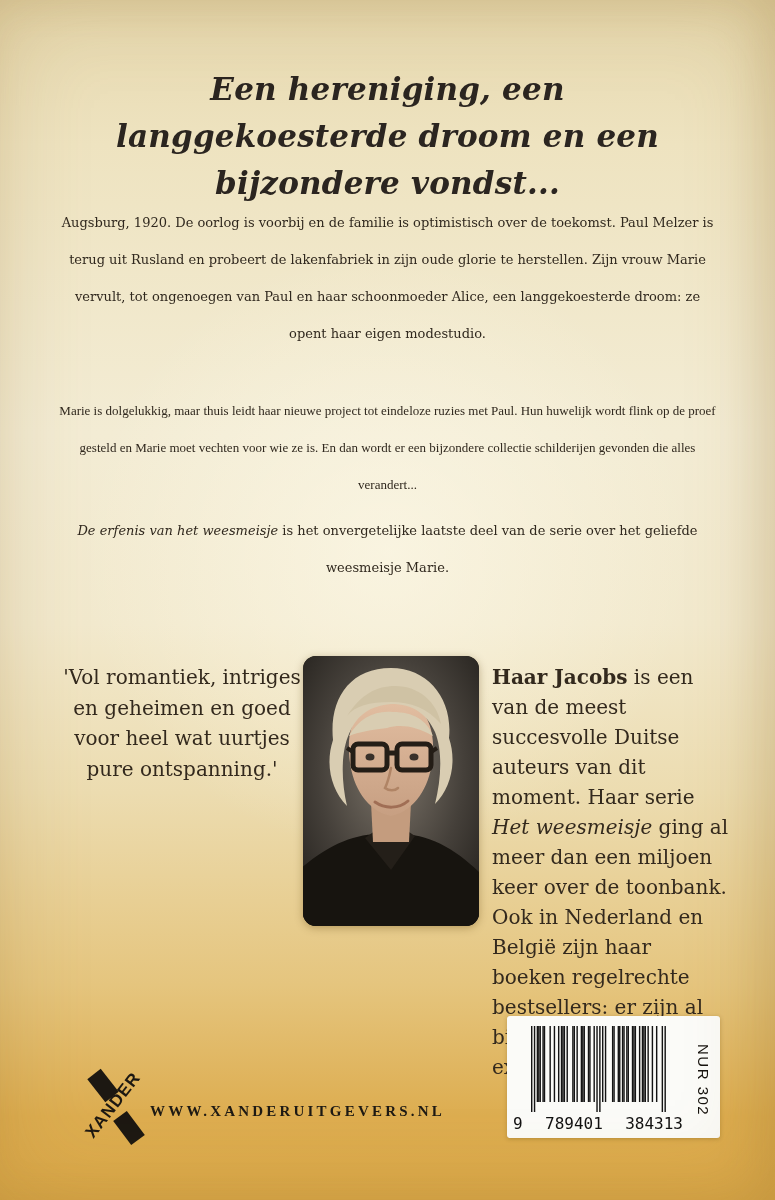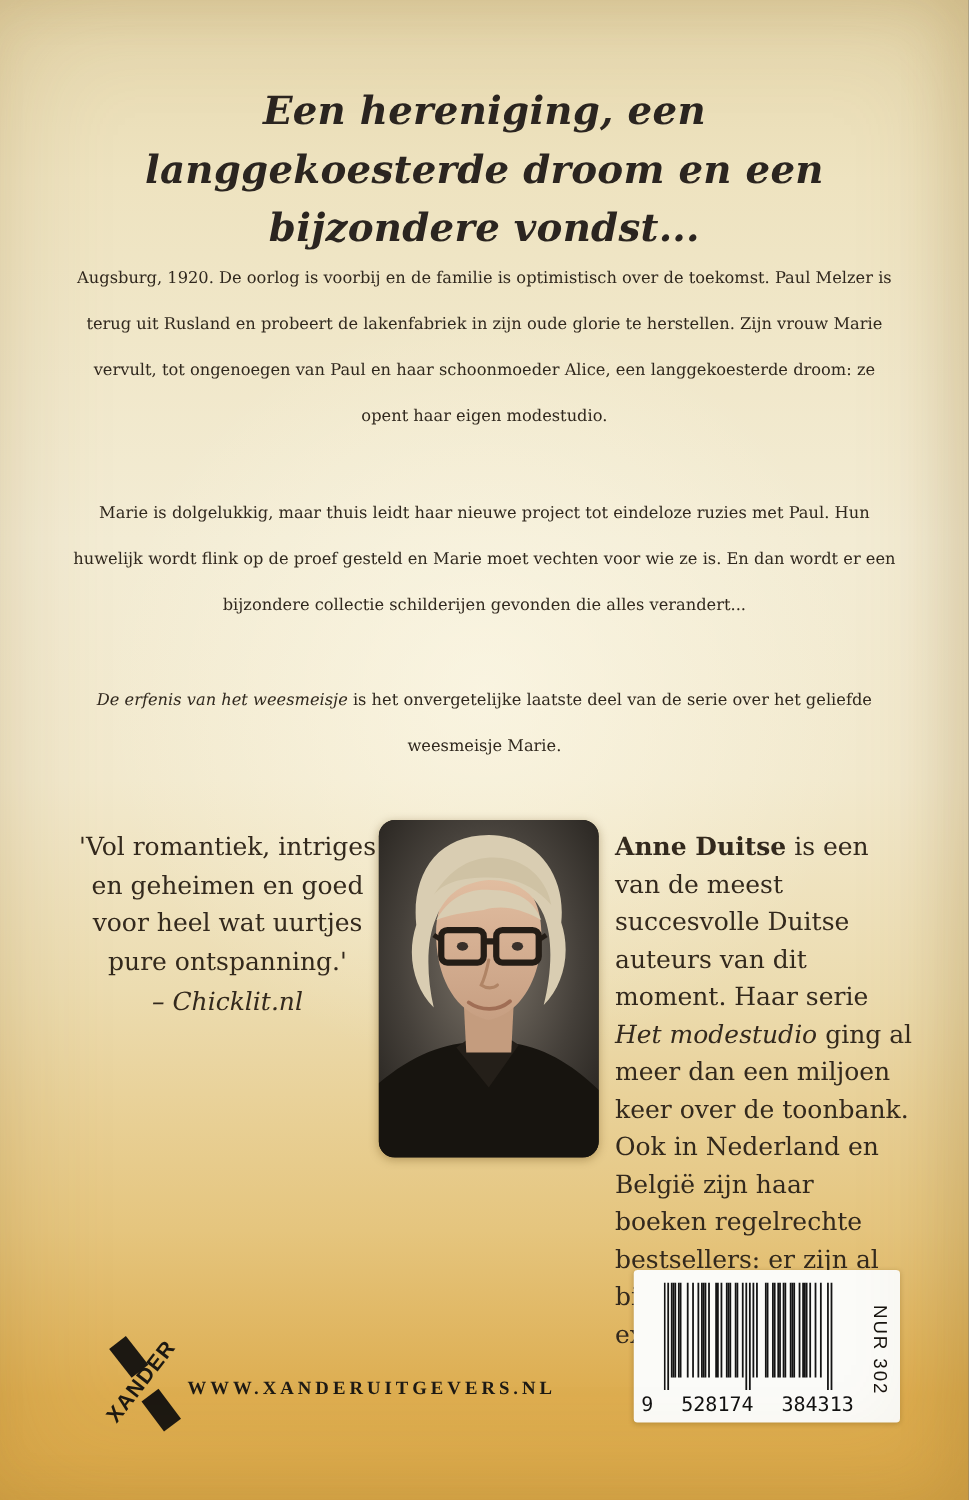--- a/index.html
+++ b/index.html
@@ -21,22 +21,22 @@
   .tagline{
     position:absolute;top:66px;left:50%;transform:translateX(-50%);
     width:640px;text-align:center;
     font-size:31px;line-height:47px;font-weight:bold;font-style:italic;
     color:#2b2520;letter-spacing:.2px;
   }
   .synopsis{position:absolute;left:55px;width:665px;text-align:center;
     font-size:13px;line-height:37px;color:#30281e;}
   .synopsis p{margin:0;}
   #p1{top:204px;}
-  #p2{top:392px;}
-  #p3{top:542px;}
+  #p2{top:392px;font-family:Liberation Serif, serif;}
+  #p3{top:512px;}
   .mid{position:absolute;top:662px;left:0;width:775px;}
   .col-left{position:absolute;left:58px;top:0;width:248px;
     font-size:20px;line-height:30.5px;color:#33291d;text-align:center;}
   .col-left .quote{margin:0 0 2px 0;}
   .col-left .source{margin:0 0 30px 0;font-style:italic;}
   .col-right{position:absolute;left:492px;top:0;width:238px;
     font-size:20px;line-height:30px;color:#33291d;}
   .col-right p{margin:0;}
   .photo{
     position:absolute;left:303px;top:-6px;width:176px;height:270px;
@@ -83,21 +83,20 @@
     <p>Marie is dolgelukkig, maar thuis leidt haar nieuwe project tot eindeloze ruzies met Paul. Hun huwelijk wordt flink op de proef gesteld en Marie moet vechten voor wie ze is. En dan wordt er een bijzondere collectie schilderijen gevonden die alles verandert...</p>
   </div>
   <div class="synopsis" id="p3">
     <p><em>De erfenis van het weesmeisje</em><span> is het onvergetelijke laatste deel van de serie over het geliefde weesmeisje Marie.</span></p>
   </div>
 
   <div class="mid">
 
     <div class="col-left">
       <p class="quote">'Vol romantiek, intriges en geheimen en goed voor heel wat uurtjes pure ontspanning.'</p>
-      <p class="source">– Chicklit.nl</p>
     </div>
 
     <div class="photo">
       <svg width="176" height="270" viewBox="0 0 176 270" xmlns="http://www.w3.org/2000/svg">
         <defs>
           <radialGradient id="pbg" cx="50%" cy="42%" r="75%">
             <stop offset="0%" stop-color="#7d756a"></stop>
             <stop offset="55%" stop-color="#45403a"></stop>
             <stop offset="100%" stop-color="#1f1c18"></stop>
           </radialGradient>
@@ -128,21 +127,21 @@
 
         <ellipse cx="67" cy="101" rx="4.5" ry="3.5" fill="#39302a"></ellipse>
         <ellipse cx="111" cy="101" rx="4.5" ry="3.5" fill="#39302a"></ellipse>
 
         <path d="M88,112 C86,122 84,128 82,132 C86,135 92,135 95,132" fill="none" stroke="#b08465" stroke-width="2.5" stroke-linecap="round"></path>
         <path d="M72,146 C82,153 96,153 105,145" fill="none" stroke="#a06e55" stroke-width="3" stroke-linecap="round"></path>
       </svg>
     </div>
 
     <div class="col-right">
-      <p><strong>Anne Duitse</strong><span> is een van de meest succesvolle Duitse auteurs van dit moment. Haar serie </span><em>Het modestudio</em><span> ging al meer dan een miljoen keer over de toonbank. Ook in Nederland en België zijn haar boeken regelrechte bestsellers: er zijn al bijna 50.000 exemplaren verkocht.</span></p>
+      <p><strong>Haar Jacobs</strong><span> is een van de meest succesvolle Duitse auteurs van dit moment. Haar serie </span><em>Het weesmeisje</em><span> ging al meer dan een miljoen keer over de toonbank. Ook in Nederland en België zijn haar boeken regelrechte bestsellers: er zijn al bijna 50.000 exemplaren verkocht.</span></p>
     </div>
   </div>
 
   <div class="footer-logo">
     <svg width="76" height="86" viewBox="0 0 76 86" xmlns="http://www.w3.org/2000/svg">
 
       <line x1="18" y1="10" x2="36" y2="33" stroke="#1c1812" stroke-width="17"></line>
       <line x1="44" y1="52" x2="62" y2="76" stroke="#1c1812" stroke-width="17"></line>
 
       <text x="38" y="46" transform="rotate(-52 38 42)" text-anchor="middle" font-family="Liberation Sans, sans-serif" font-size="17" font-weight="bold" letter-spacing="1" fill="#1c1812" aria-label="XANDER">XANDER</text>
@@ -195,20 +194,20 @@
         <rect x="112.18" y="0" width="1.42" height="76"></rect>
         <rect x="113.60" y="0" width="1.42" height="76"></rect>
         <rect x="116.44" y="0" width="1.42" height="76"></rect>
         <rect x="120.70" y="0" width="1.42" height="76"></rect>
         <rect x="124.96" y="0" width="1.42" height="76"></rect>
         <rect x="130.64" y="0" width="1.42" height="86"></rect>
         <rect x="133.48" y="0" width="1.42" height="86"></rect>
       </svg>
     <div class="barcode-digits">
       <span>9</span>
-      <span>528174</span>
+      <span>789401</span>
       <span>384313</span>
     </div>
     <div class="nur">NUR 302</div>
   </div>
 
   <div class="vignette"></div>
 </div>
 
 </body></html>

